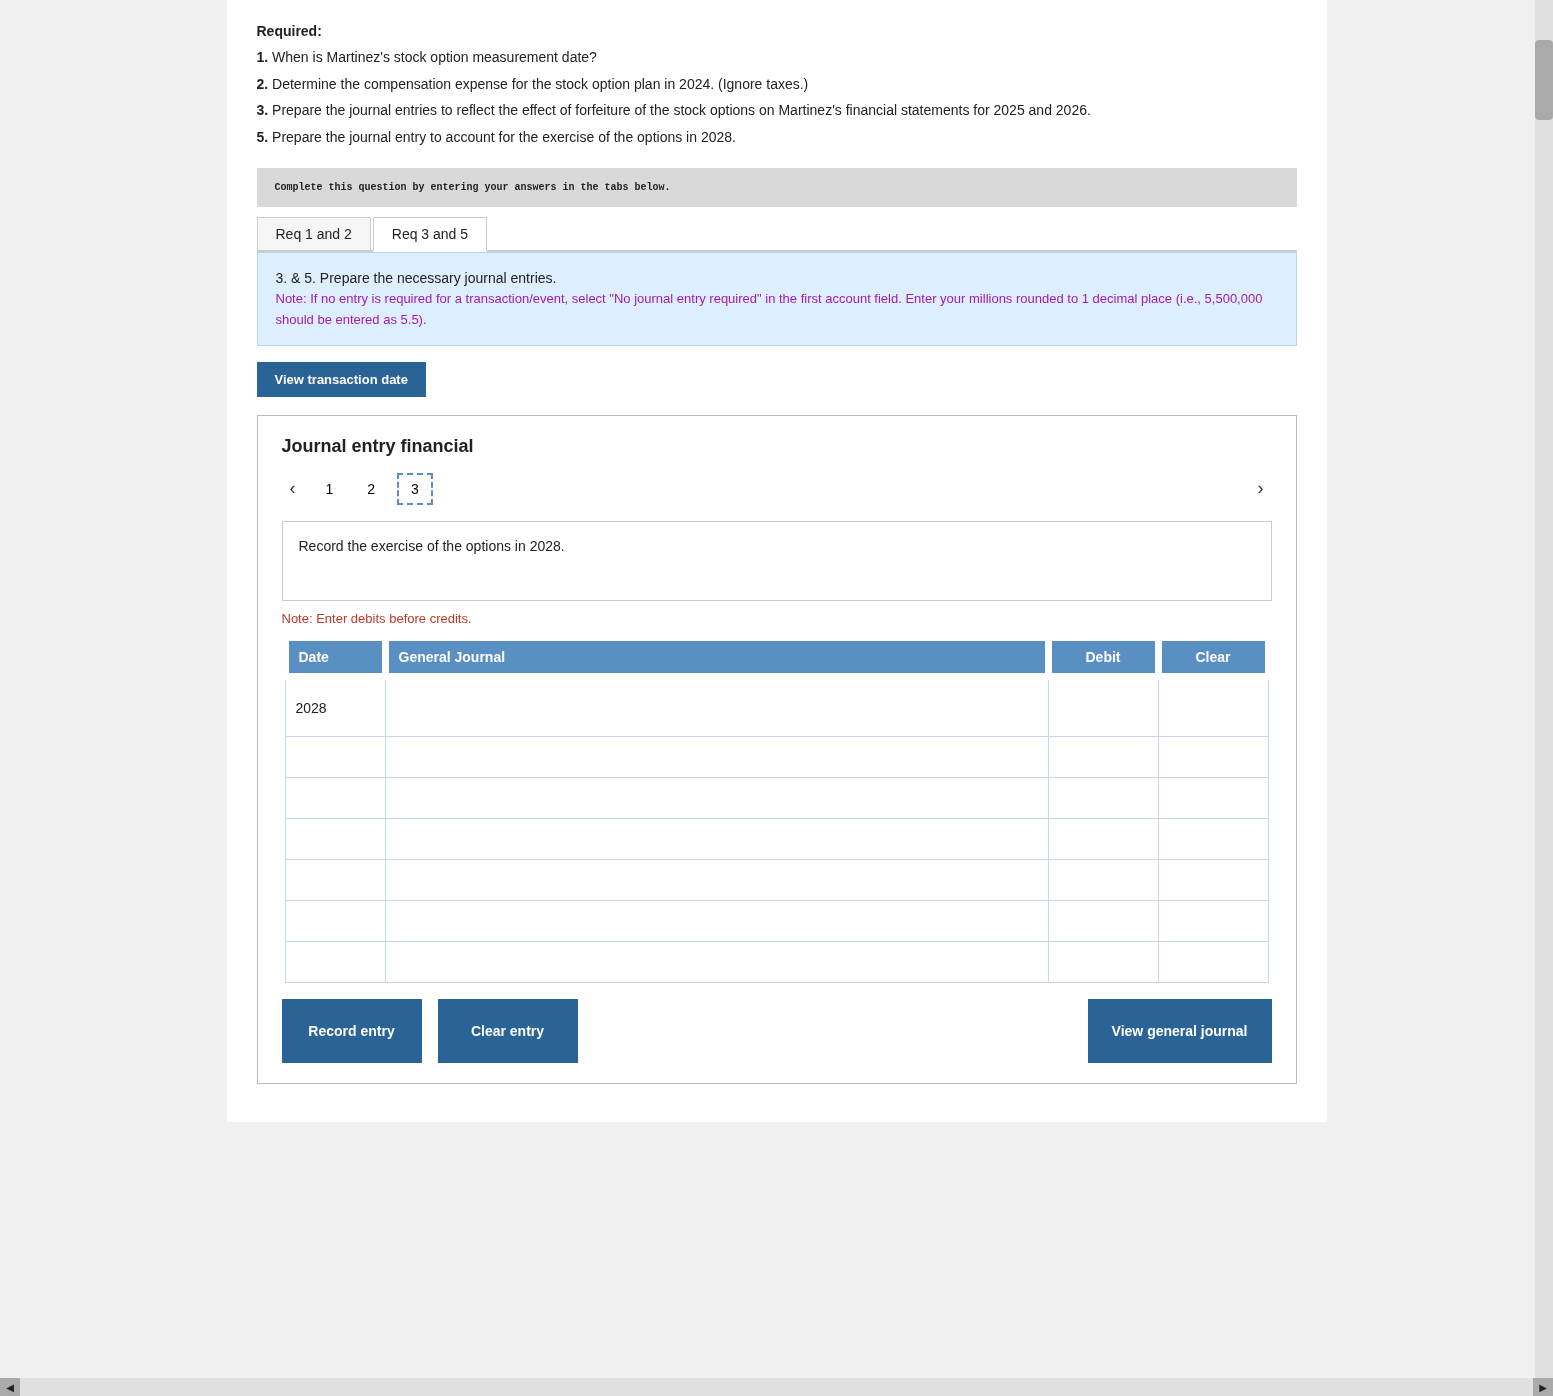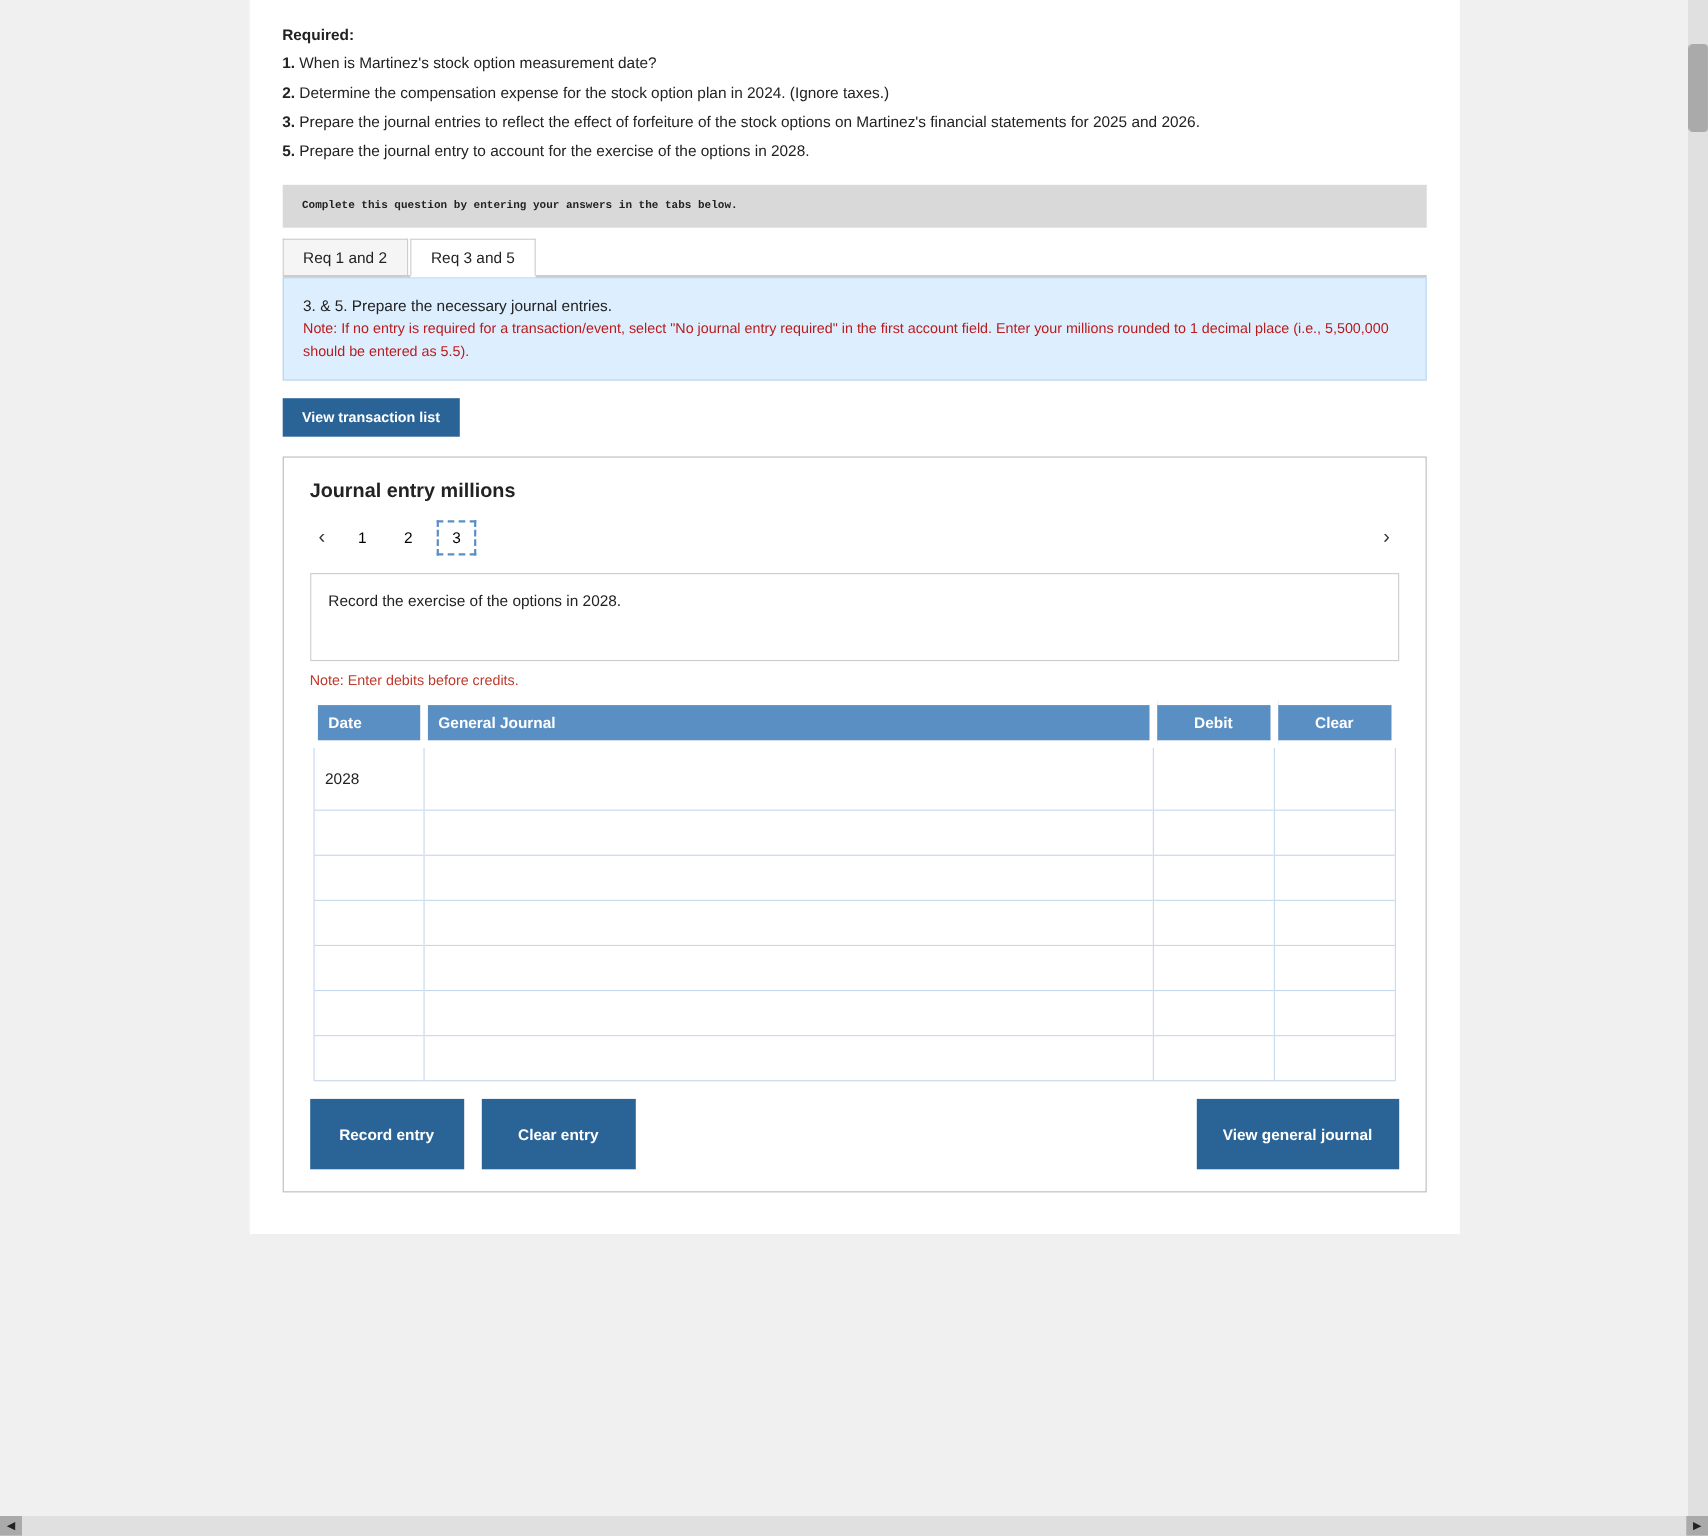--- a/index.html
+++ b/index.html
@@ -56,21 +56,21 @@
     }
     .instruction-box {
       background: #ddeeff;
       padding: 14px 18px;
       margin-top: 0;
       margin-bottom: 16px;
       border: 1px solid #b8d4ee;
       line-height: 1.6;
     }
     .instruction-box .note-red {
-      color: #b91c1c;
+      color: #a21caf;
       font-size: 13px;
     }
     .view-transaction-btn {
       background: #2a6496;
       color: #fff;
       border: none;
       padding: 10px 18px;
       cursor: pointer;
       font-size: 13px;
       margin-bottom: 18px;
@@ -269,26 +269,26 @@
   </div>
 
   
   <div class="instruction-box">
     <p>3. &amp; 5. Prepare the necessary journal entries.</p>
     <p class="note-red">Note: If no entry is required for a transaction/event, select "No journal entry required" in the first account field. Enter your millions rounded to 1 decimal place (i.e., 5,500,000 should be entered as 5.5).</p>
   </div>
 
   
   <button class="view-transaction-btn">
-    <span>View transaction list</span>
+    <span>View transaction date</span>
   </button>
 
   
   <div class="worksheet-box">
-    <div class="worksheet-title">Journal entry millions</div>
+    <div class="worksheet-title">Journal entry financial</div>
 
     <div class="pagination-row">
       <button class="page-arrow">‹</button>
       <button class="page-num">
         <span>1</span>
       </button>
       <button class="page-num">
         <span>2</span>
       </button>
       <button class="page-num active">

